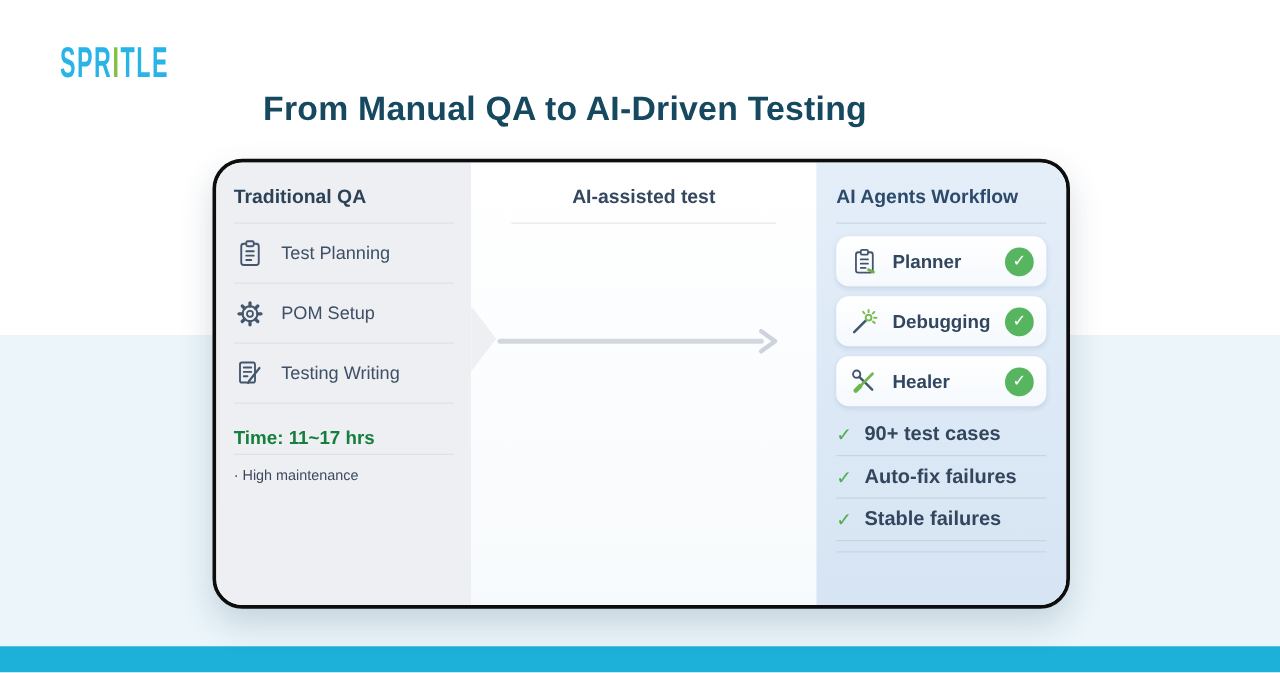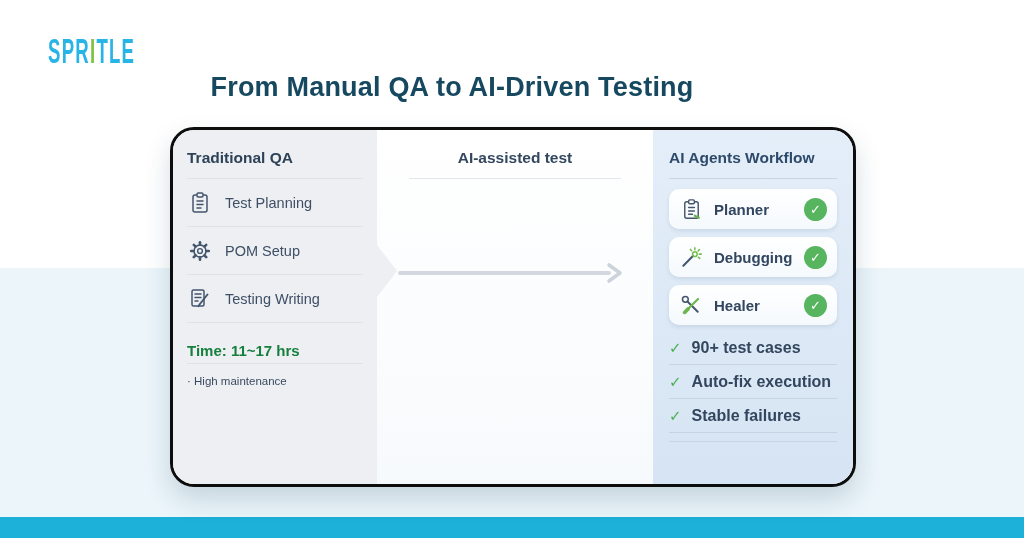--- a/index.html
+++ b/index.html
@@ -222,21 +222,21 @@
       </div>
     </div>
 
     <div class="checklist">
       <div class="check-row">
         <span class="tick">✓</span>
         <span class="check-text">90+ test cases</span>
       </div>
       <div class="check-row">
         <span class="tick">✓</span>
-        <span class="check-text">Auto-fix execution</span>
+        <span class="check-text">Auto-fix failures</span>
       </div>
       <div class="check-row">
         <span class="tick">✓</span>
         <span class="check-text">Stable failures</span>
       </div>
     </div>
 
     <div class="hr"></div>
   </div>
 

